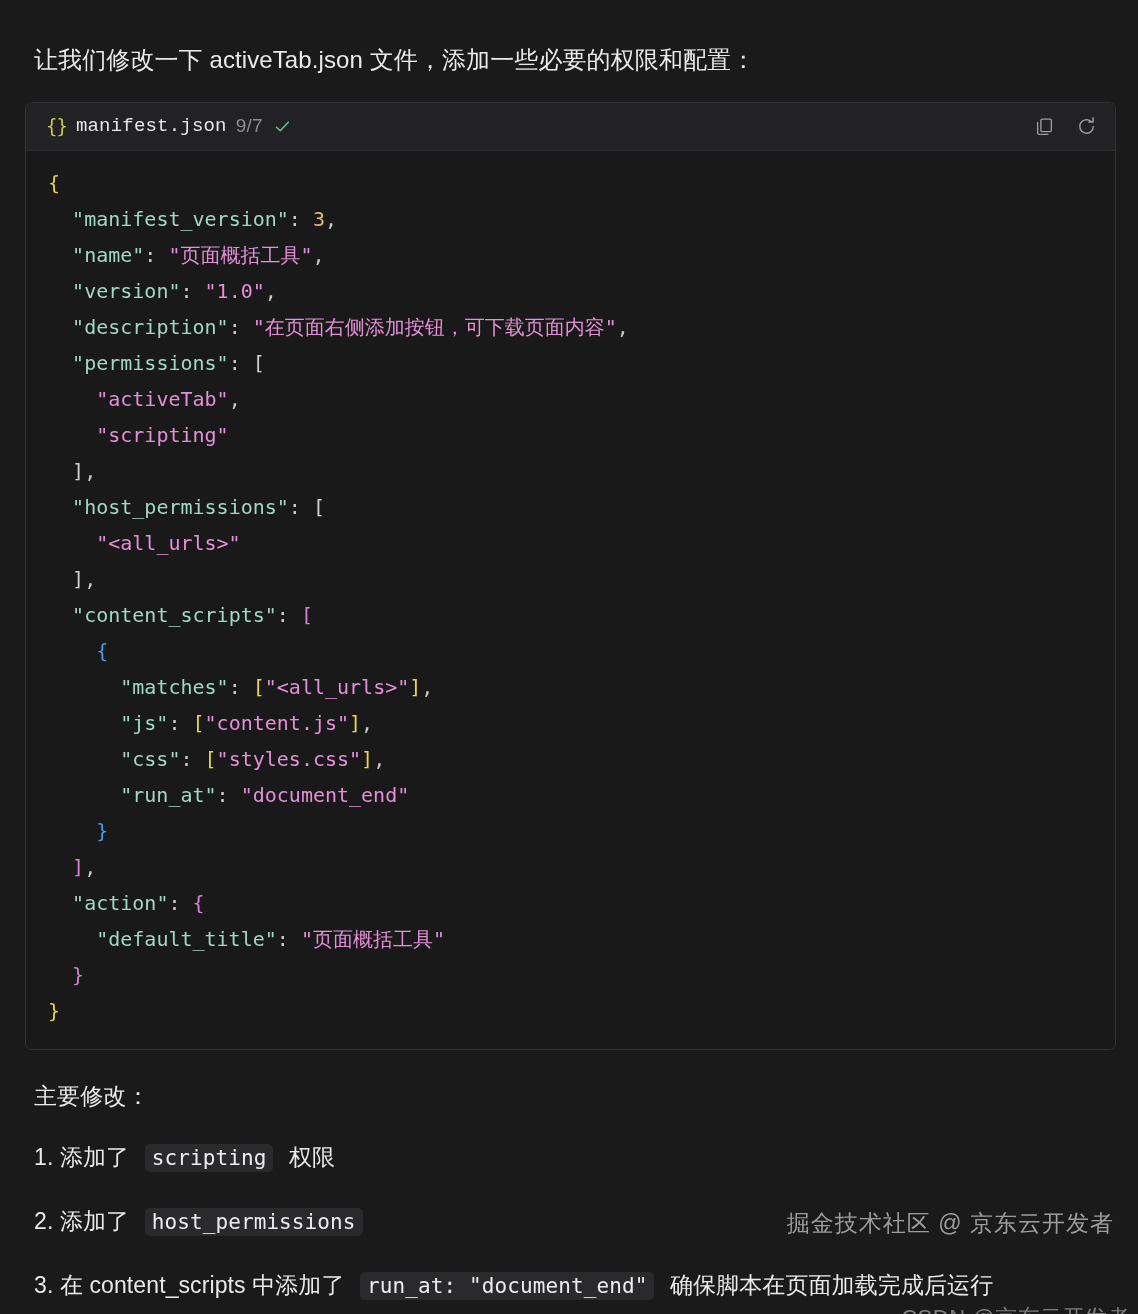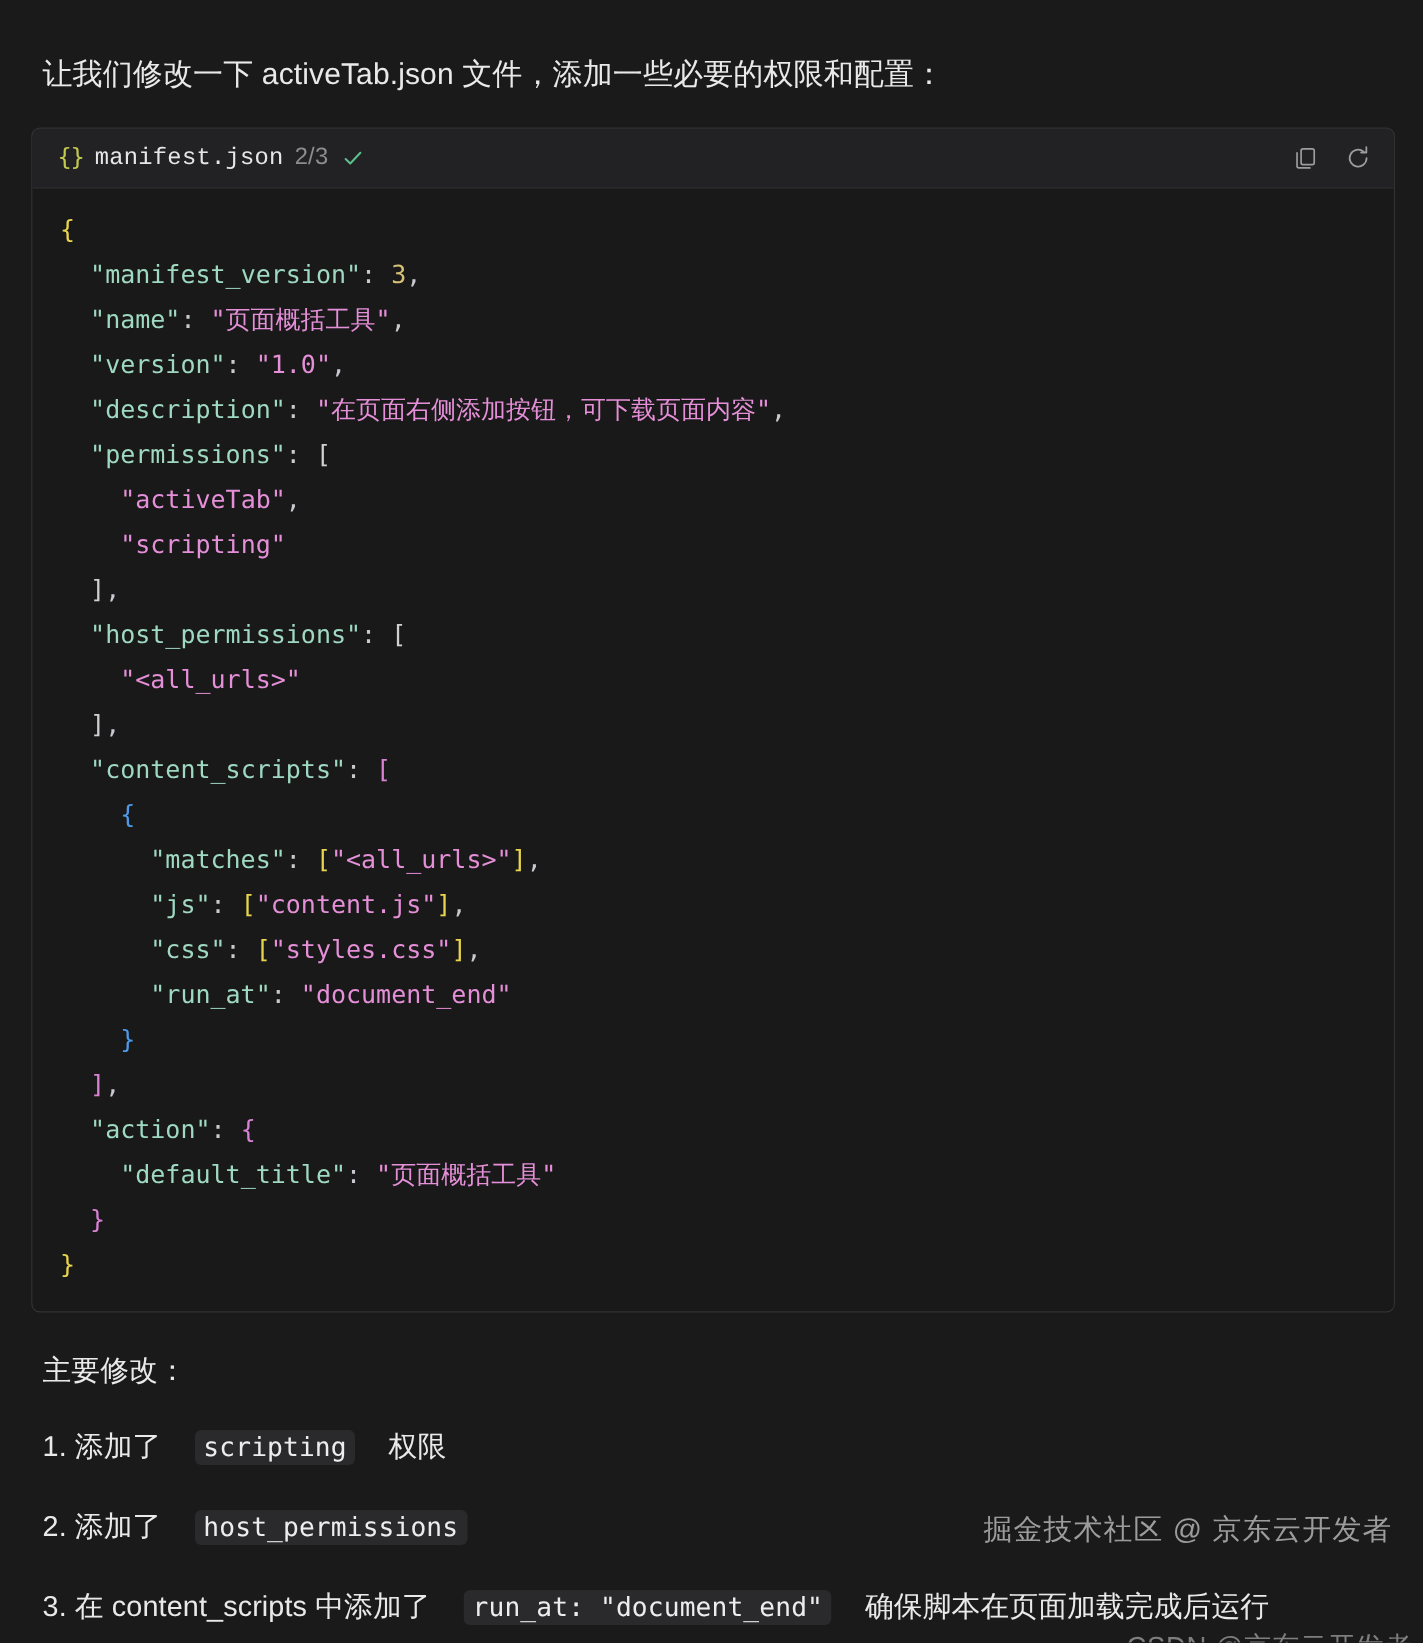--- a/index.html
+++ b/index.html
@@ -148,21 +148,21 @@
   ol.changes li::before {
     content: counter(chg) ". ";
   }
   code.inline {
     font-family: "DejaVu Sans Mono", "Liberation Mono", monospace;
     background: #2a2a2c;
     color: #ededed;
     border-radius: 5px;
     padding: 2px 7px;
     font-size: 21px;
-    margin: 0 20px;
+    margin: 0 9px;
   }
 
   
   .wm-juejin {
     position: absolute;
     right: 24px;
     top: 1184px;
     font-size: 23px;
     color: #bdbdbd;
     opacity: 0.80;
@@ -188,21 +188,21 @@
 <div class="page">
 
   <p class="intro">让我们修改一下 activeTab.json 文件，添加一些必要的权限和配置：</p>
 
   <div class="codeblock">
 
     <div class="code-header">
       <div class="code-header-left">
         <span class="json-glyph">{}</span>
         <span class="filename">manifest.json</span>
-        <span class="filecount">2/3</span>
+        <span class="filecount">9/7</span>
         <span class="check-icon">
           <svg width="19" height="19" viewBox="0 0 19 19" fill="none" aria-hidden="true">
             <path d="M3.5 10.2 L7.2 13.8 L15.3 5.2" stroke="#5bbf8e" stroke-width="1.6" stroke-linecap="round" stroke-linejoin="round"></path>
           </svg>
         </span>
       </div>
       <div class="code-header-right">
         <span class="hdr-icon" title="copy">
           <svg width="21" height="21" viewBox="0 0 22 22" fill="none" aria-hidden="true">
             <rect x="7.2" y="3.2" width="11" height="13.2" rx="1.6" stroke="#b8b8bc" stroke-width="1.4"></rect>

